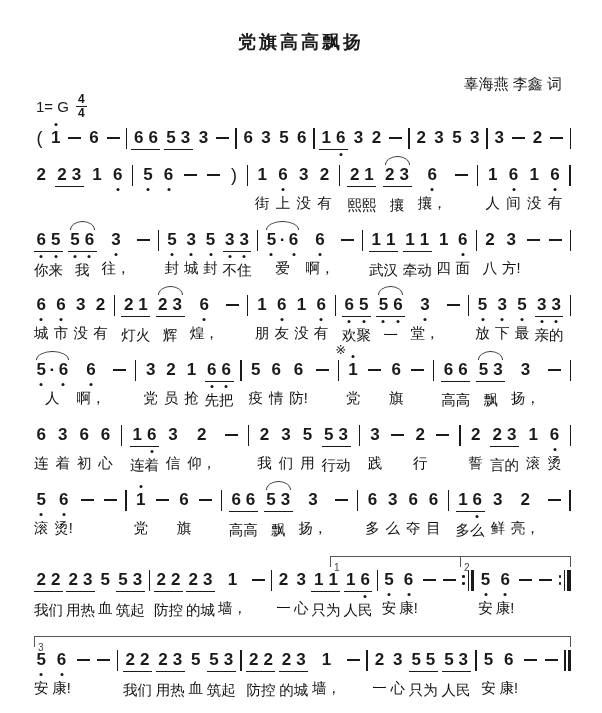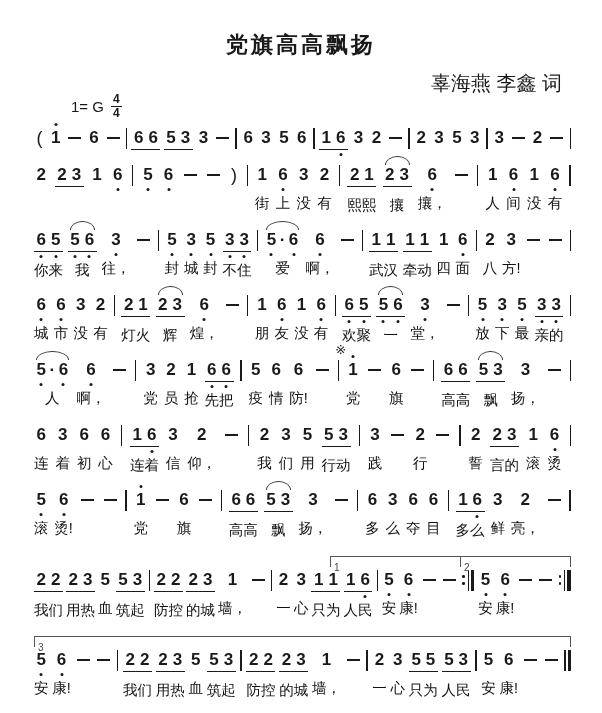--- a/index.html
+++ b/index.html
@@ -3,27 +3,27 @@
 <meta charset="utf-8">
 <style>
   html,body{margin:0;padding:0;background:#fff;}
   body{
     width:602px;height:713px;overflow:hidden;position:relative;
     font-family:"Liberation Sans","DejaVu Sans",sans-serif;color:#1a1a1a;
   }
   
   .header{position:relative;height:128px;}
   .title{
-    text-align:center;padding-top:30px;font-size:22px;font-weight:bold;
+    text-align:center;padding-top:30px;font-size:18px;font-weight:bold;
     letter-spacing:3px;
   }
   .credits{position:absolute;right:40px;top:74px;text-align:right;
-    font-size:20px;line-height:19px;}
+    font-size:15px;line-height:19px;}
   .credits .c2{word-spacing:14px;}
-  .keysig{position:absolute;left:36px;top:94px;font-size:15px;display:flex;align-items:center;margin-left:35px;}
+  .keysig{position:absolute;left:36px;top:94px;font-size:15px;display:flex;align-items:center;}
   .meter{display:inline-flex;flex-direction:column;align-items:center;
     margin-left:7px;font-size:12px;line-height:11px;font-weight:bold;}
   .meter .num{border-bottom:1.3px solid #1a1a1a;padding:0 2px 1px;}
   .meter .den{padding-top:1px;}
   
   #score{margin:0 30px 0 34px;}
   .sys{position:relative;margin-bottom:15px;}
   .sys.volta-pad{padding-top:15px;}
   .row{display:flex;justify-content:space-between;align-items:flex-start;}
   .tok{display:flex;flex-direction:column;align-items:center;}

